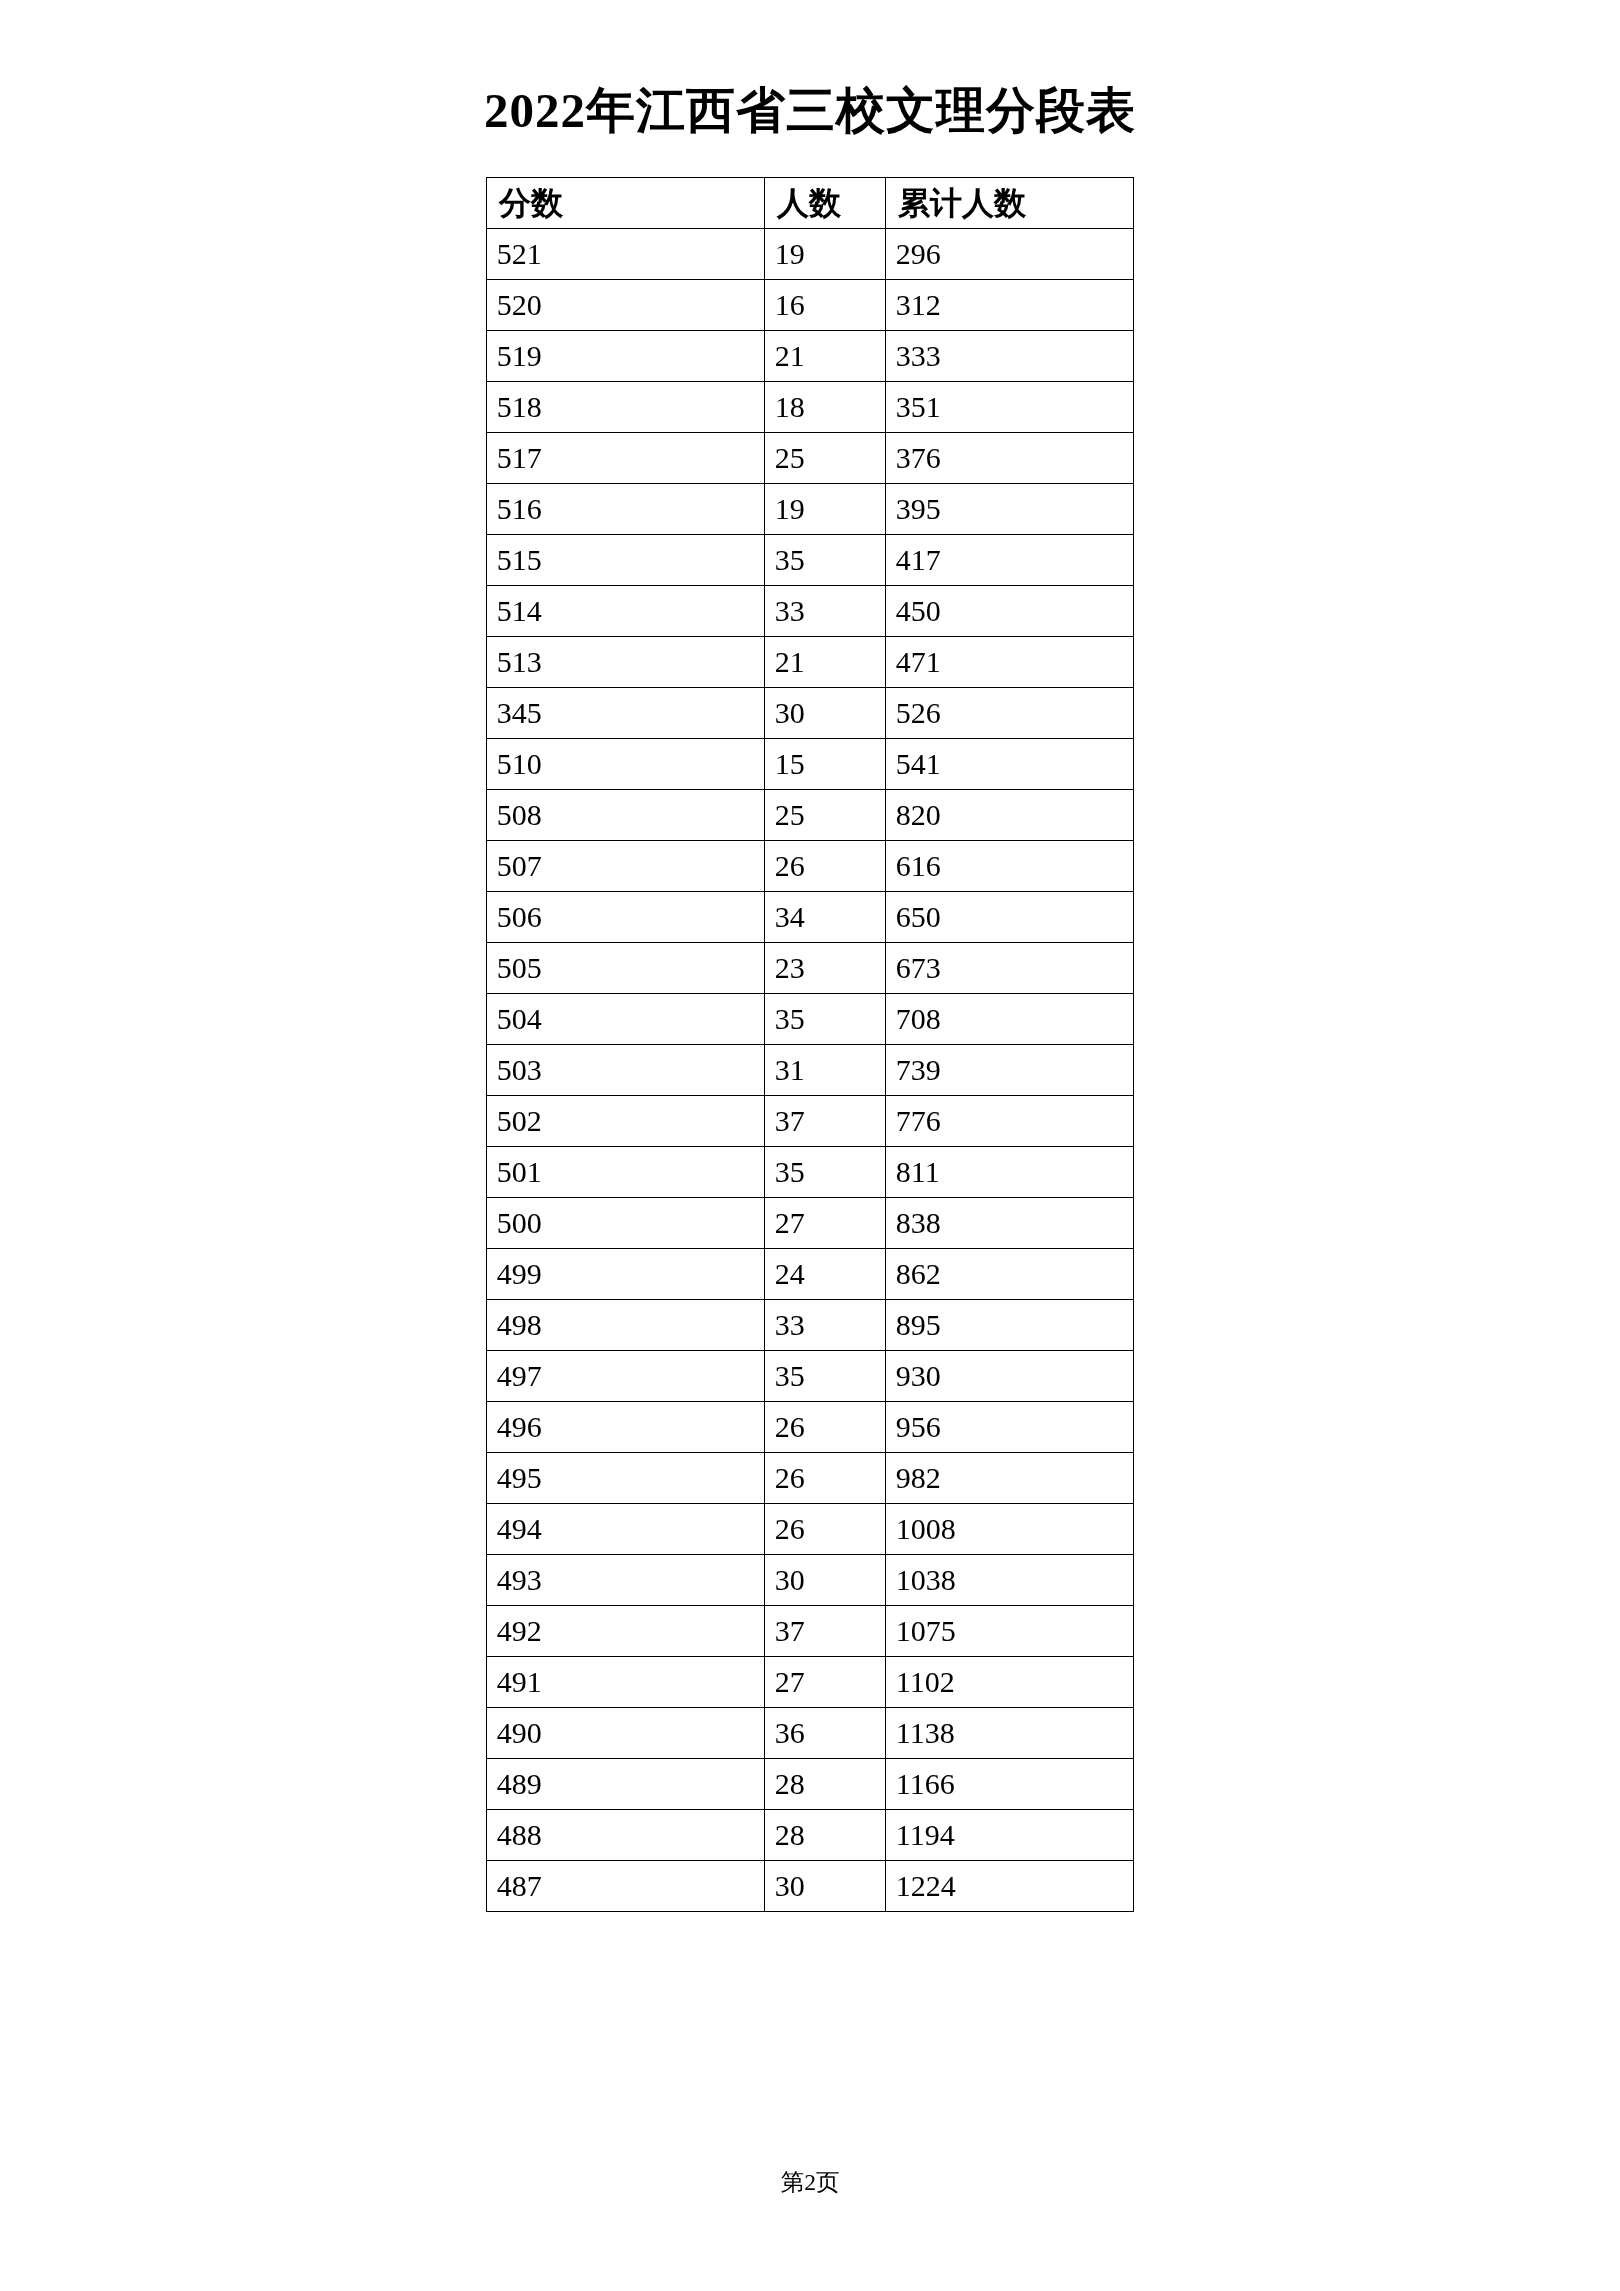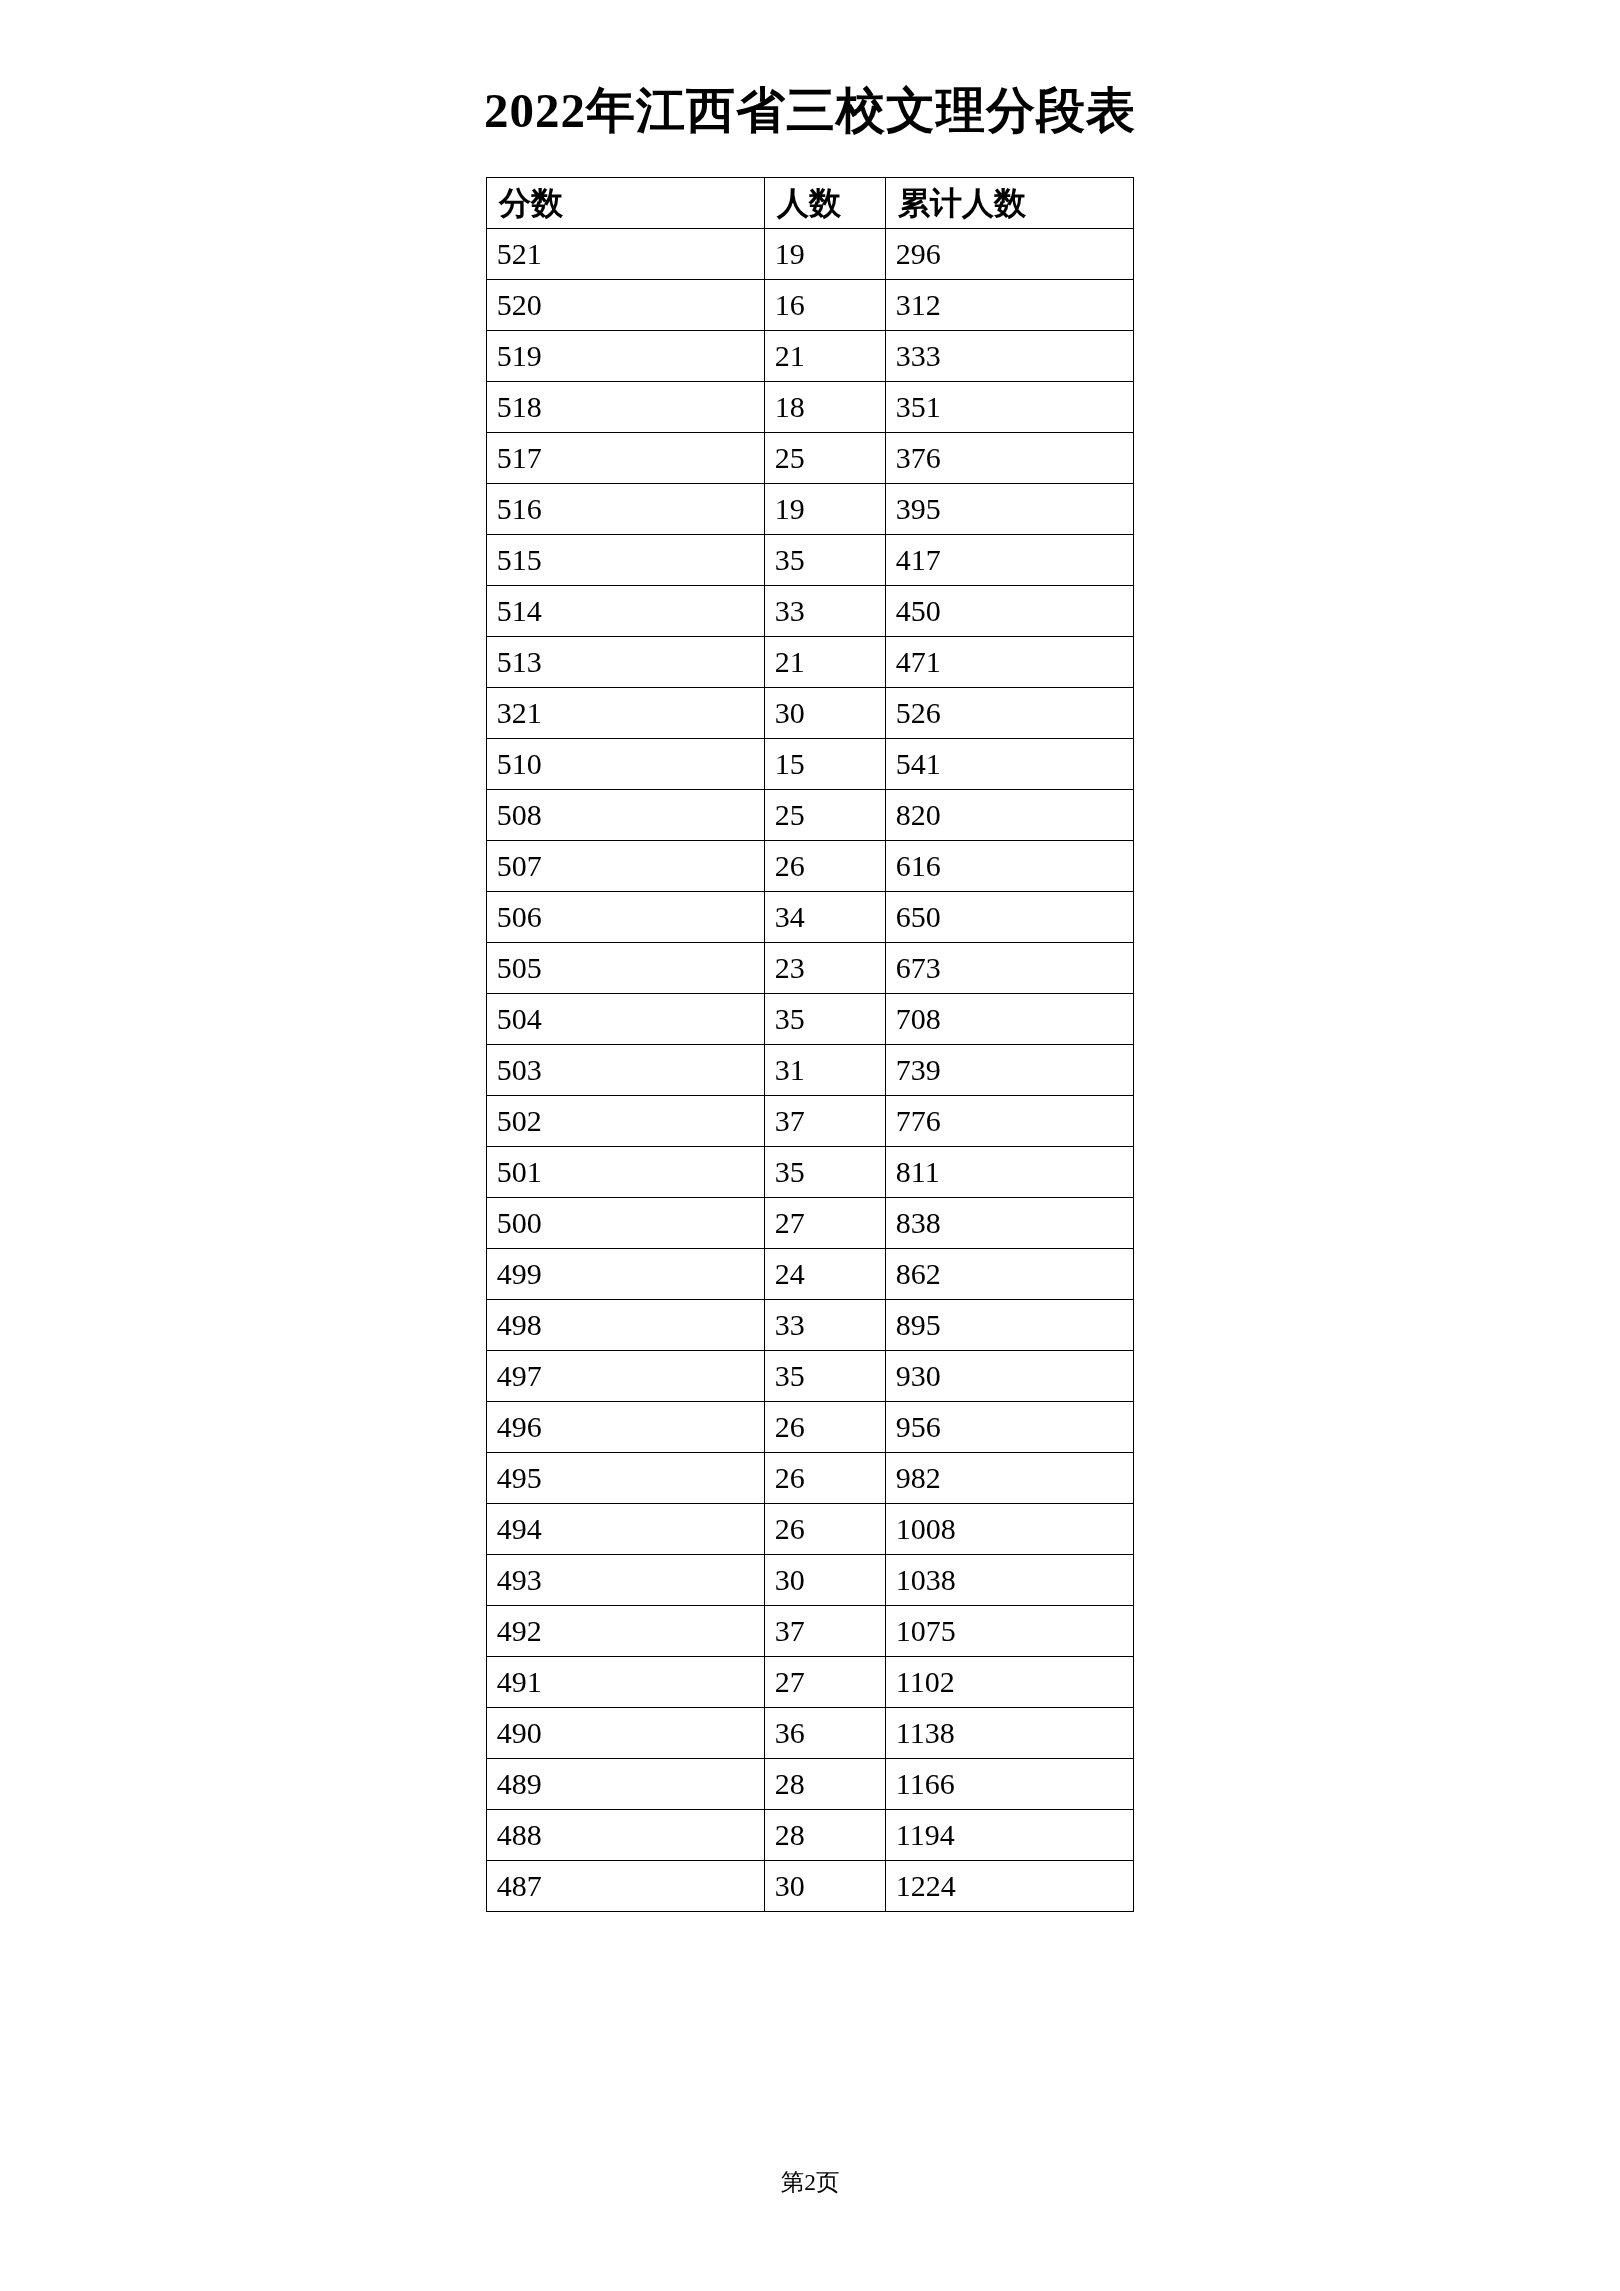--- a/index.html
+++ b/index.html
@@ -132,21 +132,21 @@
             <td>514</td>
             <td>33</td>
             <td>450</td>
           </tr>
           <tr>
             <td>513</td>
             <td>21</td>
             <td>471</td>
           </tr>
           <tr>
-            <td>321</td>
+            <td>345</td>
             <td>30</td>
             <td>526</td>
           </tr>
           <tr>
             <td>510</td>
             <td>15</td>
             <td>541</td>
           </tr>
           <tr>
             <td>508</td>

